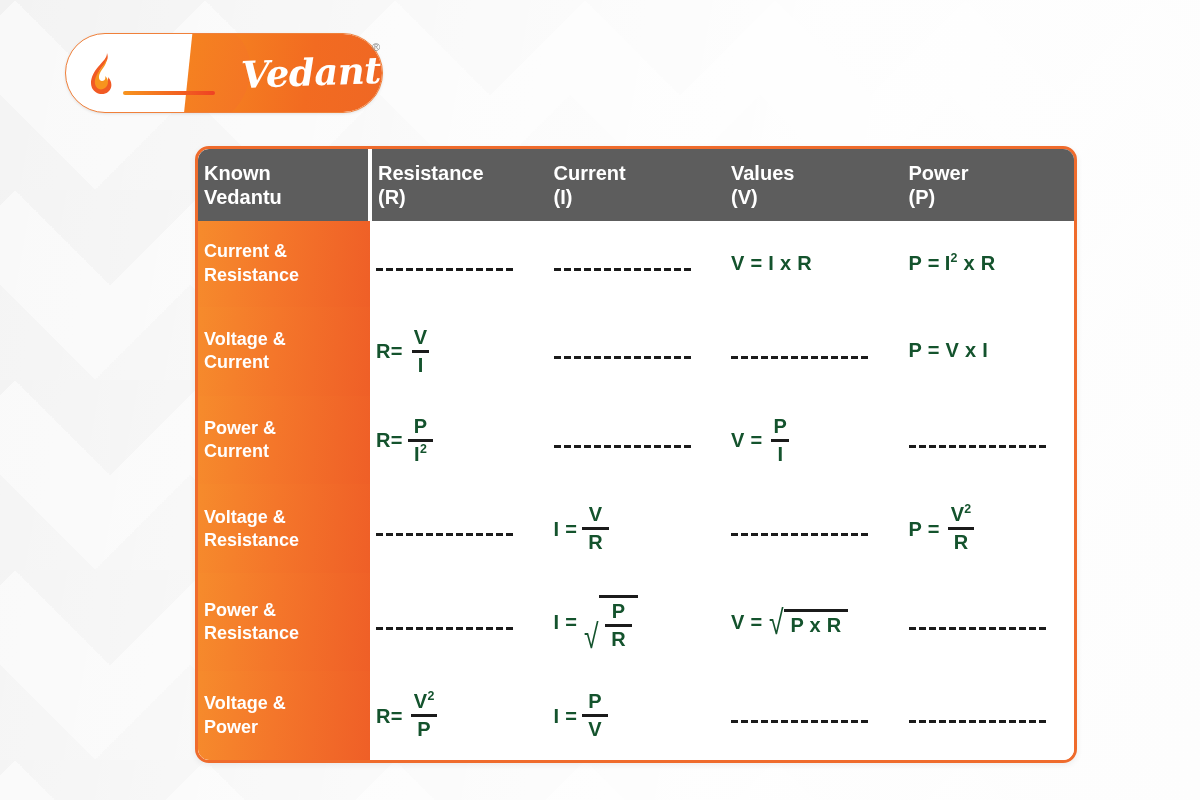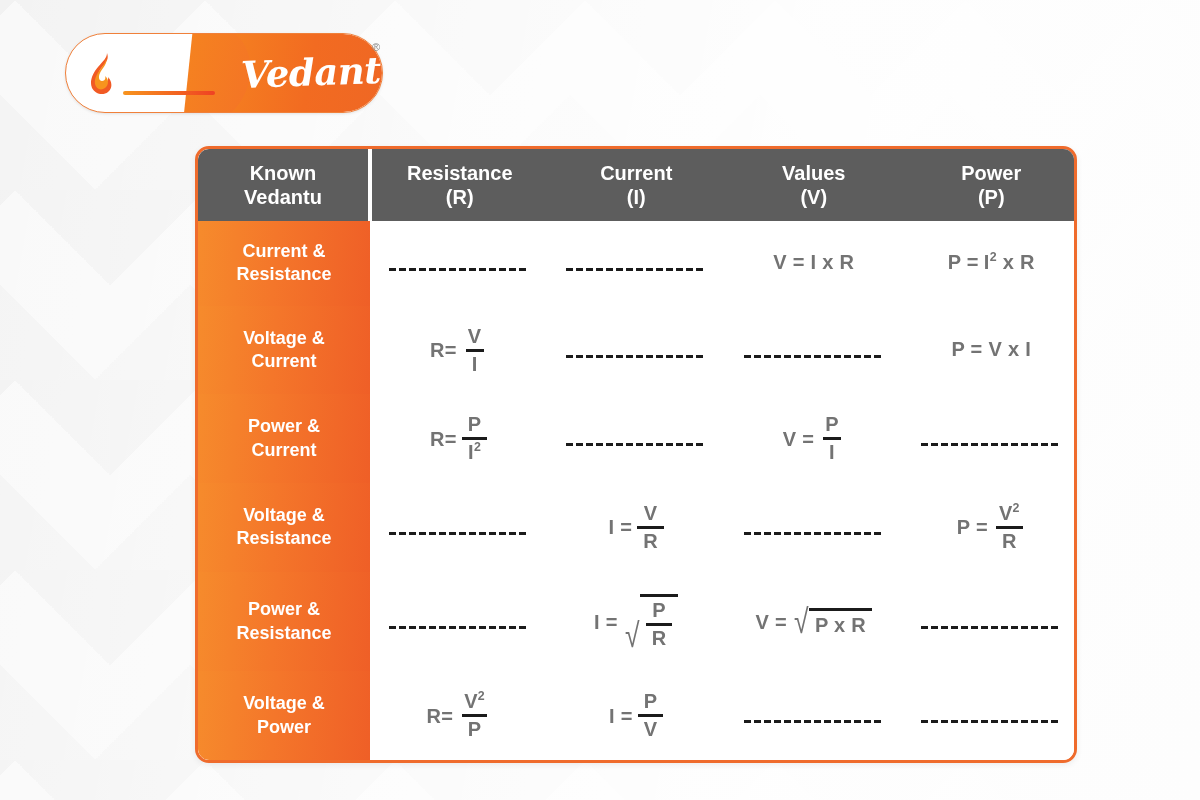--- a/index.html
+++ b/index.html
@@ -125,23 +125,23 @@
 
   table.ohm {
     width: 100%;
     height: 100%;
     border-collapse: collapse;
     table-layout: fixed;
   }
 
   table.ohm th, table.ohm td {
     border: 0;
-    text-align: center;
+    text-align: left;
     vertical-align: middle;
-    padding: 0;
+    padding: 6px;
   }
 
   
   col.c-known { width: 172px; }
   col.c-data  { width: 177.5px; }
 
   
   thead th {
     background: #5d5d5d;
     color: #ffffff;
@@ -165,21 +165,21 @@
     font-weight: bold;
     line-height: 1.3;
     border-top: 4px solid #ffffff;
     border-right: 4px solid #ffffff;
     margin-top: 24px;
   }
 
   
   td.data-cell {
     background: #ffffff;
-    color: #737373;
+    color: #14532d;
     font-size: 19px;
     font-weight: bold;
     border-top: 3px solid #f07b2c;
     border-right: 3px solid #f07b2c;
   }
   td.data-cell:last-child { border-right: 0; }
 
   
   thead th:first-child { border-top-left-radius: 11px; }
   thead th:last-child  { border-top-right-radius: 11px; }

